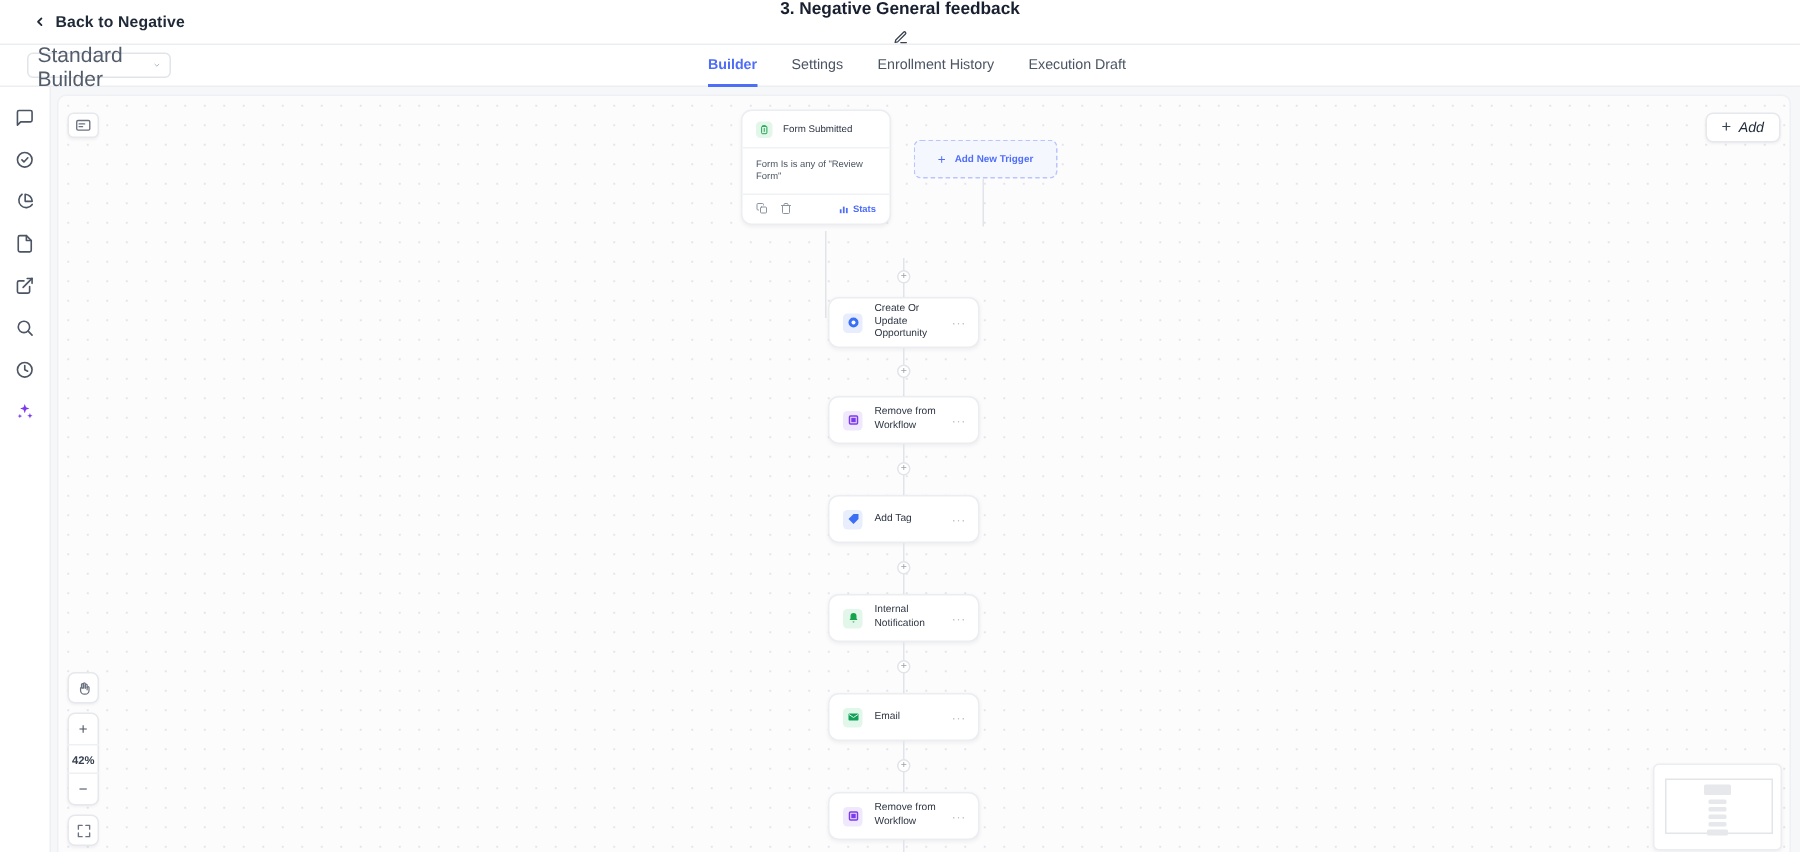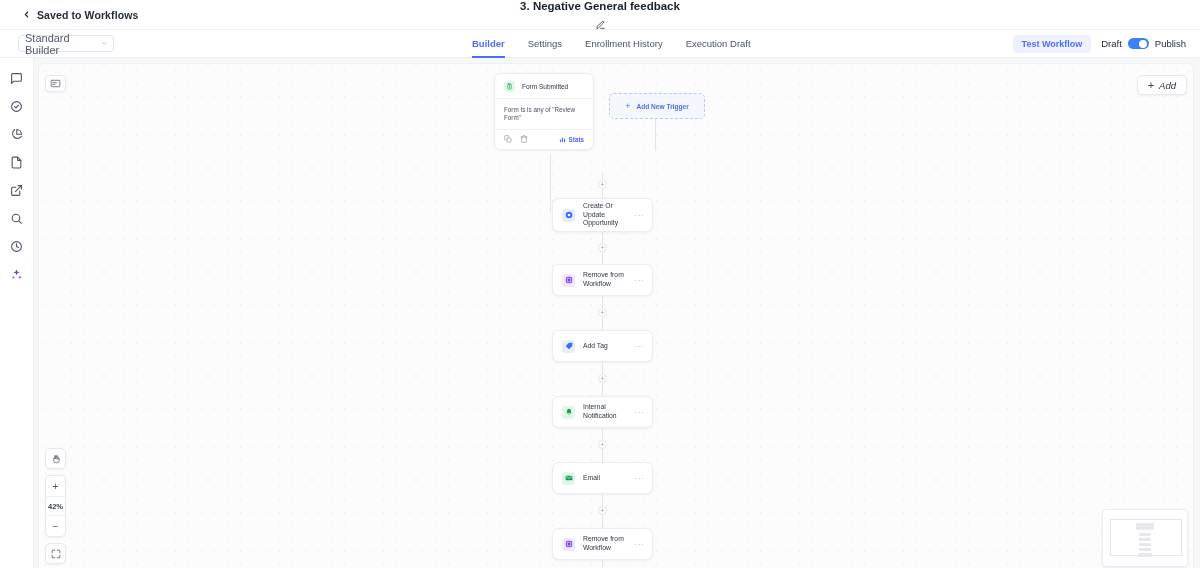--- a/index.html
+++ b/index.html
@@ -65,21 +65,21 @@
     position: relative;
   }
   .builder-select {
     margin-left: 18px;
     width: 96px; height: 17px;
     border: 1px solid #e1e4e9; border-radius: 4px;
     background: #fff;
     display: flex; align-items: center;
     padding: 0 6px; cursor: pointer;
   }
-  .builder-select span { font-size: 11px; color: #525c6b; }
+  .builder-select span { font-size: 14px; color: #525c6b; }
   .builder-select .caret { margin-left: auto; color: #97a0ad; width: 7px; height: 7px; }
 
   .tabs {
     position: absolute; left: 472px; top: 0; height: 28px;
     display: flex; align-items: center; gap: 23px;
   }
   .tab {
     font-size: 9.5px; color: #4b5563; cursor: pointer;
     height: 28px; display: flex; align-items: center;
     border-bottom: 2px solid transparent; padding-bottom: 0;
@@ -249,21 +249,21 @@
   }
 </style>
 </head>
 <body>
 
 <div class="topbar">
   <div class="back-link">
     <svg class="back-chevron" viewBox="0 0 24 24" fill="none" stroke="currentColor" stroke-width="3.2" stroke-linecap="round" stroke-linejoin="round">
         <polyline points="15 18 9 12 15 6"></polyline>
       </svg>
-    <span class="back-label">Saved to Workflows</span>
+    <span class="back-label">Back to Negative</span>
   </div>
 
   <div class="title-wrap">
     <span class="doc-title">3. Negative General feedback</span>
     <svg class="pencil-icon" viewBox="0 0 24 24" fill="none" stroke="currentColor" stroke-width="2" stroke-linecap="round" stroke-linejoin="round">
         <path d="M12 20h9"></path>
         <path d="M16.5 3.5a2.12 2.12 0 0 1 3 3L7 19l-4 1 1-4Z"></path>
       </svg>
   </div>
 
@@ -277,30 +277,20 @@
       </svg>
   </div>
 
   <div class="tabs">
     <div class="tab active">Builder</div>
     <div class="tab">Settings</div>
     <div class="tab">Enrollment History</div>
     <div class="tab">Execution Draft</div>
   </div>
 
-  <div class="subbar-right">
-    <div class="test-workflow">Test Workflow</div>
-    <div class="publish-group">
-      <span class="lbl">Draft</span>
-      <div class="toggle">
-          <div class="knob"></div>
-        </div>
-      <span class="lbl">Publish</span>
-    </div>
-  </div>
 </div>
 
 <div class="body-area">
 
   <div class="rail">
     <div class="rail-icon">
       <svg viewBox="0 0 24 24" fill="none" stroke="currentColor" stroke-width="2" stroke-linecap="round" stroke-linejoin="round">
           <path d="M21 15a2 2 0 0 1-2 2H7l-4 4V5a2 2 0 0 1 2-2h14a2 2 0 0 1 2 2z"></path>
         </svg>
     </div>

